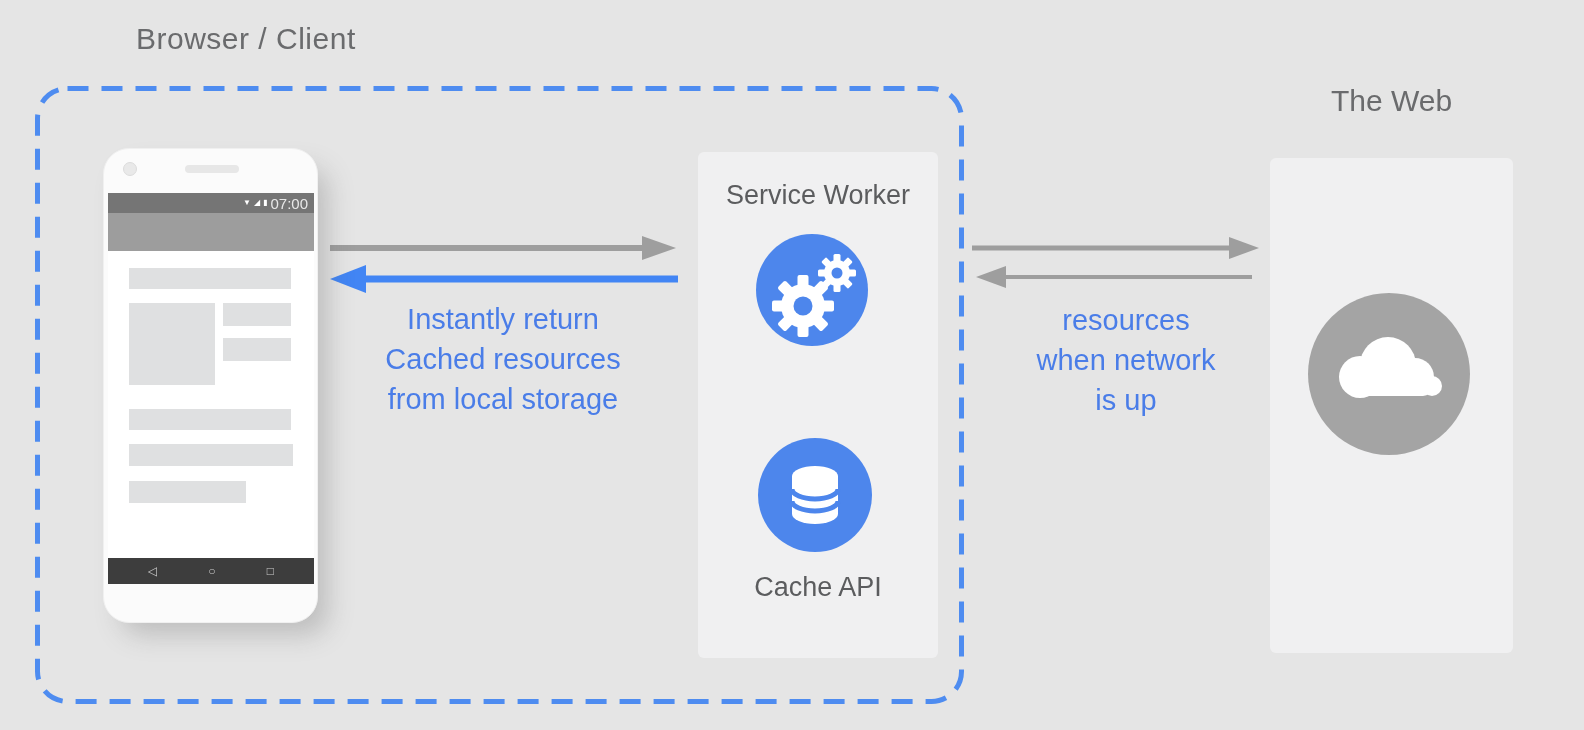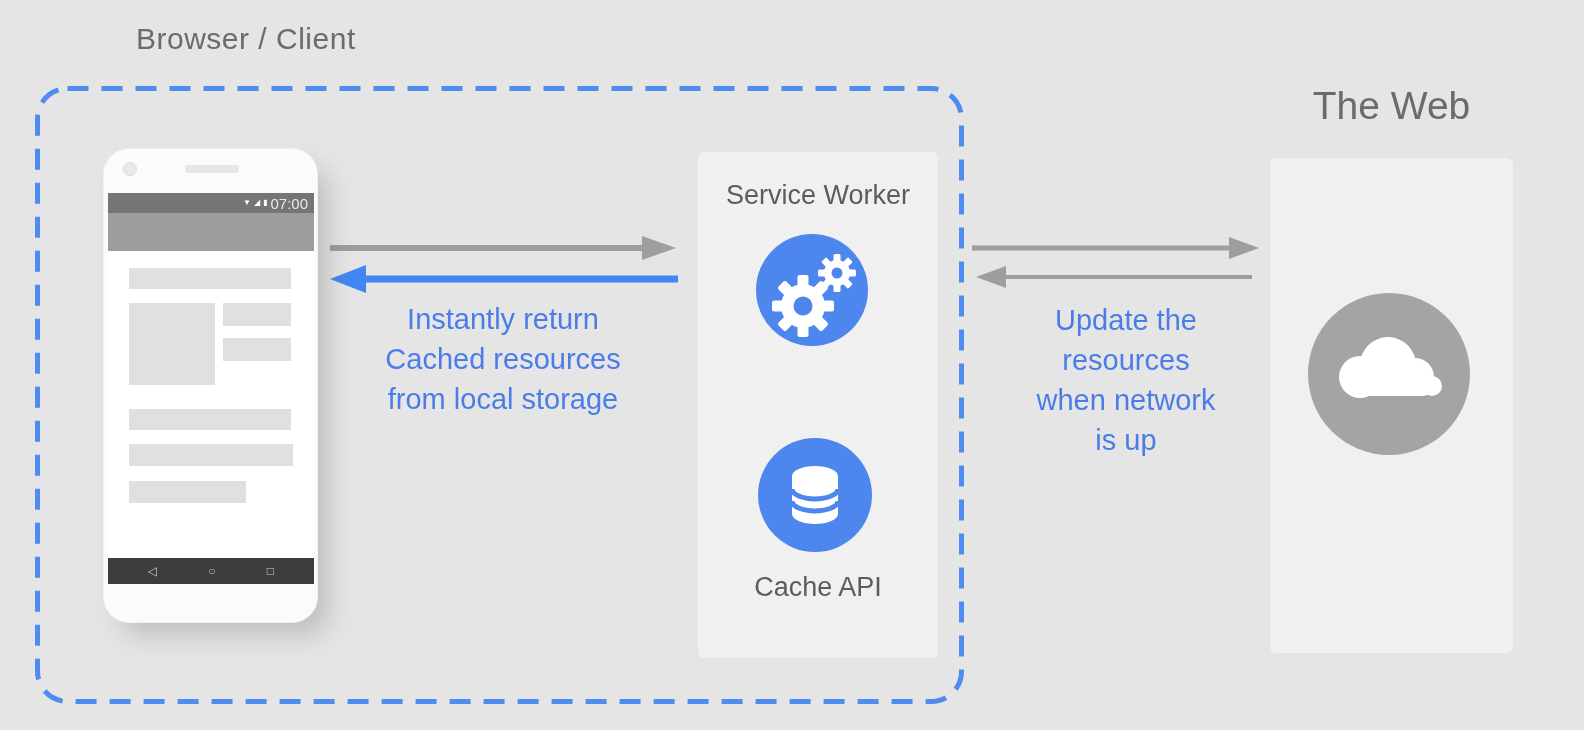--- a/index.html
+++ b/index.html
@@ -19,21 +19,21 @@
   .main-title {
     left: 136px; top: 22px;
     font-size: 30px;
     color: #6a6b6d;
     letter-spacing: .5px;
   }
 
   .web-title {
     left: 1270px; top: 84px; width: 243px;
     text-align: center;
-    font-size: 39px;
+    font-size: 30px;
     color: #6a6b6d;
   }
 
   
   svg.overlay {
     position: absolute; left: 0; top: 0;
     width: 1584px; height: 730px;
     pointer-events: none;
   }
 
@@ -264,19 +264,18 @@
     </div>
   </div>
 
   <div class="abs flow-note note-cache">
     <div>Instantly return</div>
     <div>Cached resources</div>
     <div>from local storage</div>
   </div>
 
   <div class="abs flow-note note-net">
-    <div>Update the</div>
     <div>resources</div>
     <div>when network</div>
     <div>is up</div>
   </div>
 
 </div>
 
 </body></html>

